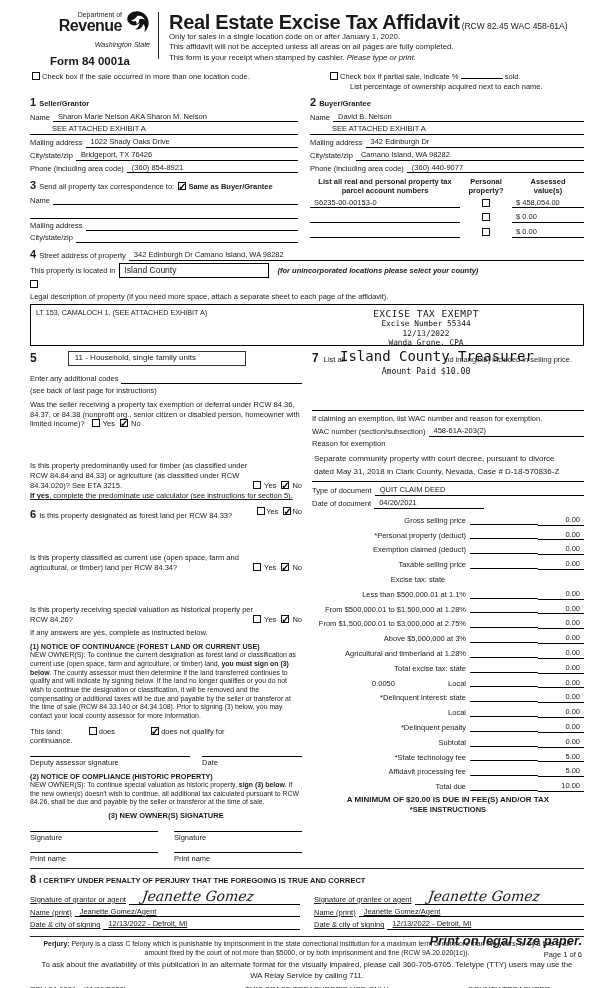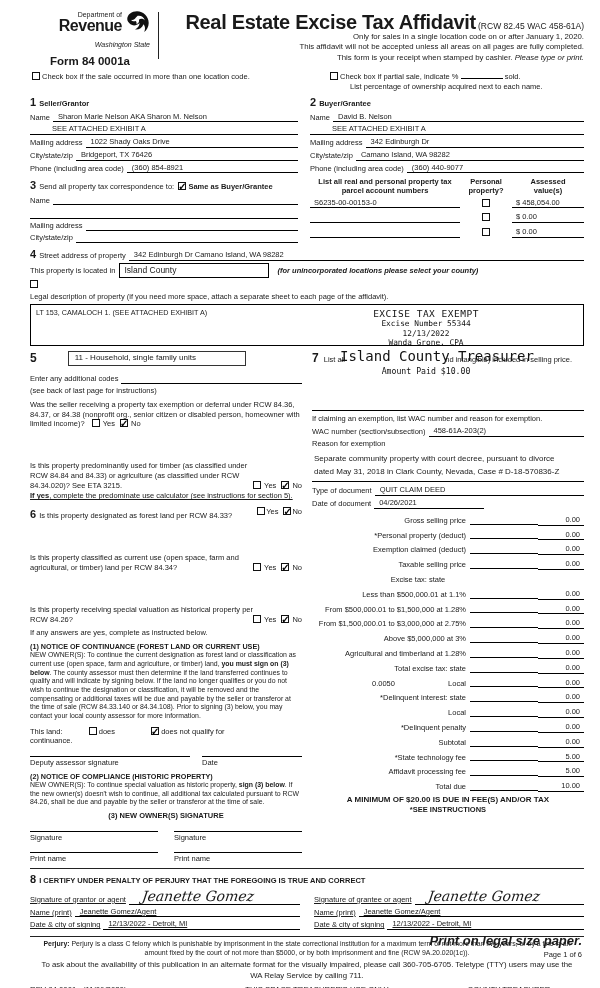--- a/index.html
+++ b/index.html
@@ -18,21 +18,21 @@
   
   .header{display:flex; margin-bottom:2px;}
   .logo-block{width:128px; flex:none; text-align:right; padding-right:8px;}
   .logo-row{display:flex; justify-content:flex-end; align-items:flex-start;}
   .logo-text{text-align:right; margin-right:2px;}
   .dept-line{font-size:7px;}
   .dept-name{font-size:16px; font-weight:bold; line-height:0.9; letter-spacing:-0.5px;}
   .dept-sub{font-size:7px; font-style:italic; margin-top:1px;}
   .form-number{font-size:11.5px; font-weight:bold; margin-top:5px; text-align:center;}
   .hvline{width:1px; background:#222; margin:2px 10px 10px 0; flex:none;}
-  .title-block{flex:1; padding-top:2px;text-align:right;}
+  .title-block{flex:1; padding-top:2px;}
   .main-title{font-size:20px; font-weight:bold; letter-spacing:-0.3px; line-height:1;}
   .title-ref{font-size:8.5px; font-weight:normal;}
   .instr{font-size:7.8px; line-height:1.32;}
   
   .cb{display:inline-block; width:8px; height:8px; border:1px solid #111; position:relative; vertical-align:-1px; flex:none; background:#fff;}
   .cb.checked::after{content:"✓"; position:absolute; left:-1px; top:-3px; font-size:10px; font-weight:bold; color:#000;}
   .opt-row{display:flex; margin:3px 0 4px 0;}
   .opt-left{width:300px; flex:none; padding-left:2px;}
   .opt-right{flex:1;}
   .blank-sm{display:inline-block; width:42px; border-bottom:1px solid #000; height:7px;}

